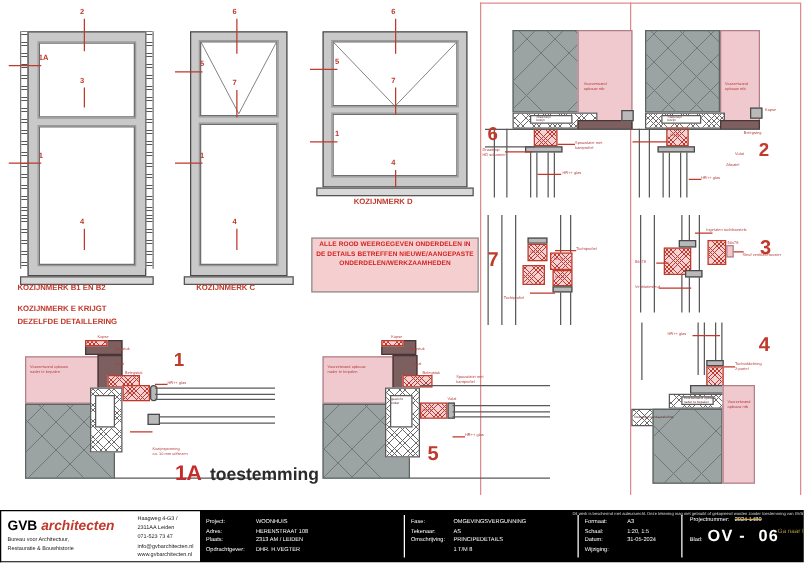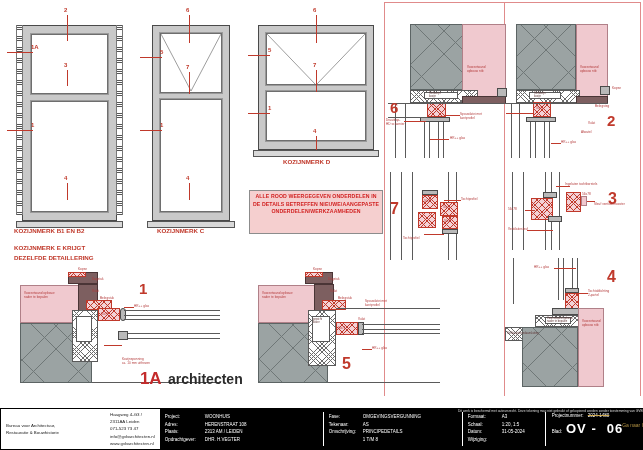--- a/index.html
+++ b/index.html
@@ -412,21 +412,21 @@
     <div class="tinytxt abs" style="left:100px;top:297px;">Belegstuk</div>
     <div class="tinytxt abs" style="left:134px;top:305px;">HR++ glas</div>
     <div class="tinytxt abs" style="left:101px;top:313px;font-size:2.6px;">56x78</div>
     <div class="tinytxt abs" style="left:24px;top:292px;">Voorzetwand opbouw
 nader te bepalen</div>
     <div class="tinytxt abs" style="left:122px;top:358px;">Kozijnsponning
 ca. 10 mm uitfrezen</div>
     <div class="leader" style="left:124px;top:307px;width:10px;"></div>
     <div class="leader" style="left:104px;top:345px;width:18px;"></div>
     <div class="abs redtxt" style="left:140px;top:369px;font-size:17px;letter-spacing:-.3px;">1A</div>
-    <div class="abs" style="left:168px;top:371px;font-size:14px;font-weight:bold;color:#2b2b2b;">architecten</div>
+    <div class="abs" style="left:168px;top:371px;font-size:14px;font-weight:bold;color:#2b2b2b;">toestemming</div>
   </div>
 
   <div>
     <div class="d-pink" style="left:258px;top:285px;width:58px;height:38px;"></div>
     <div class="d-darkband" style="left:305px;top:272px;width:28px;height:12px;"></div>
     <div class="d-woodred" style="left:305px;top:272px;width:18px;height:5px;"></div>
     <div class="d-darkband" style="left:314px;top:284px;width:20px;height:30px;"></div>
     <div class="d-woodred" style="left:322px;top:300px;width:24px;height:10px;"></div>
     <div class="d-concrete" style="left:258px;top:323px;width:70px;height:60px;"></div>
     <div class="d-insul" style="left:308px;top:310px;width:28px;height:56px;"></div>
@@ -452,20 +452,24 @@
 nader te bepalen</div>
     <div class="tinytxt dark abs" style="left:313px;top:318px;font-size:2.6px;">gewicht
 koker</div>
     <div class="leader" style="left:362px;top:349px;width:10px;"></div>
   </div>
 
   <div id="titleblock">
 
     <div id="tb-logo">
       <div id="tb-logo-left">
+        <div class="gvb-line1">
+          <span>GVB</span>
+          <span class="ital">architecten</span>
+        </div>
         <div class="gvb-sub">Bureau voor Architectuur,</div>
         <div class="gvb-sub" style="margin-top:0">Restauratie &amp; Bouwhistorie</div>
       </div>
       <div id="tb-logo-right">
         <div class="gvb-contact">Haagweg 4-G3   / 2311AA Leiden</div>
         <div class="gvb-contact">071-523 73 47</div>
         <div class="gvb-contact">info@gvbarchitecten.nl</div>
         <div class="gvb-contact">www.gvbarchitecten.nl</div>
       </div>
     </div>

